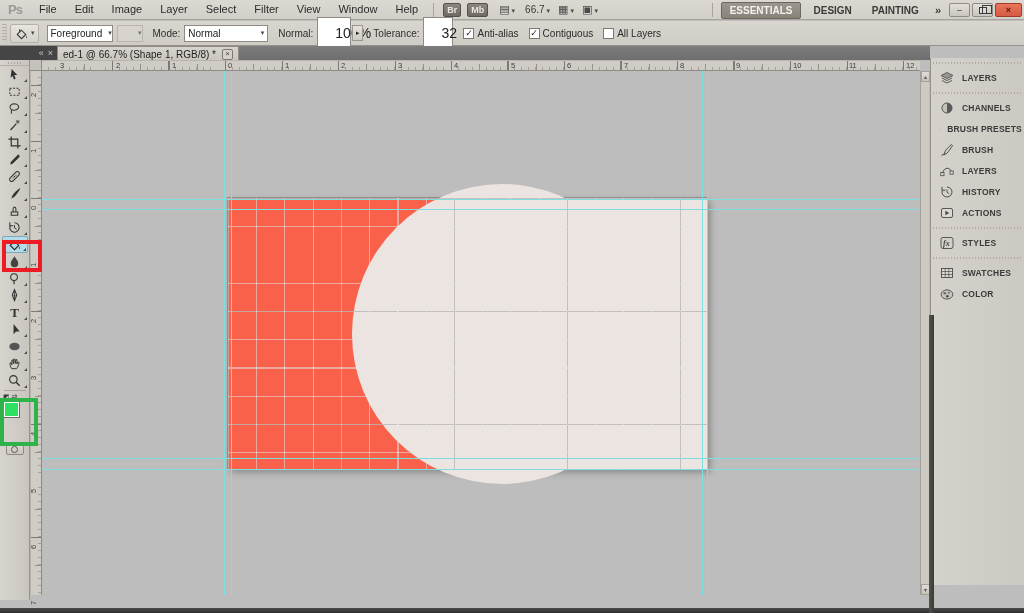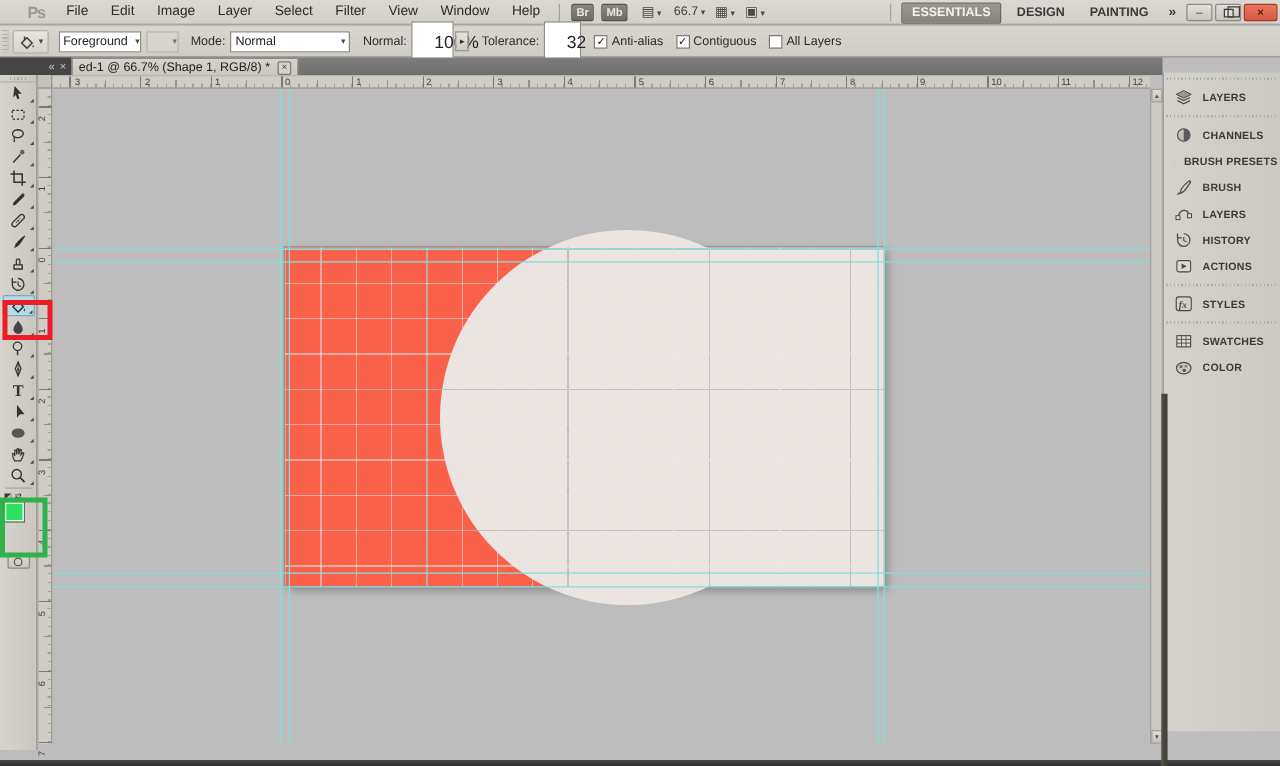--- a/index.html
+++ b/index.html
@@ -1,21 +1,21 @@
 <!DOCTYPE html>
 <html><head>
 <meta charset="utf-8">
 <style>
   *{margin:0;padding:0;box-sizing:border-box}
   body{font-family:"Liberation Sans","DejaVu Sans",sans-serif;background:#888}
   .stage{position:relative;width:1024px;height:613px;background:#bdbdbd;overflow:hidden;font-size:11px;color:#2b2b2b}
 
   
   .menubar{position:absolute;left:0;top:0;width:1024px;height:20px;background:linear-gradient(#dcd8d2,#d2cec8);border-bottom:1px solid #a8a49d;display:flex;align-items:center}
-  .ps-logo{font-weight:bold;color:#9a9a9a;font-size:13px;padding:0 8px 0 22px;letter-spacing:-1px}
+  .ps-logo{font-weight:bold;color:#9a9a9a;font-size:13px;padding:0 8px 0 8px;letter-spacing:-1px}
   .menu-item{padding:0 9px;font-size:11px;color:#2b2b2b;line-height:19px}
   .mb-sep{width:1px;height:14px;background:#a8a49d;margin:0 6px}
   .chip{background:linear-gradient(#8b8780,#6f6b64);color:#e9e7e3;font-size:9px;font-weight:bold;border:1px solid #55524c;border-radius:2px;padding:1px 3px;margin:0 3px}
   .tb-ic{font-size:11px;color:#4a4a4a;margin-left:8px}
   .caret{font-size:7px;color:#4a4a4a;margin-left:2px}
   .zoom-val{font-size:10px;color:#3a3a3a;margin-left:10px}
   .mb-right{position:absolute;right:2px;top:0;height:20px;display:flex;align-items:center}
   .ws-btn{font-size:10px;font-weight:bold;color:#3a3a3a;padding:2px 8px;margin:0 2px}
   .ws-btn.active{background:linear-gradient(#9b978f,#878379);color:#f3f2ef;border:1px solid #6b6760;border-radius:2px}
   .ws-more{font-size:11px;color:#3a3a3a;margin:0 6px;font-weight:bold}
@@ -162,21 +162,21 @@
       <span class="caret">▾</span>
     </span>
     <span class="dd" style="width:66px">
         <span>Foreground</span>
         <span class="caret">▾</span>
       </span>
     <span class="pattern-box">
         <span class="caret">▾</span>
       </span>
     <span class="opt-label">Mode:</span>
-    <span class="dd" style="width:96px">
+    <span class="dd" style="width:84px">
         <span>Normal</span>
         <span class="caret">▾</span>
       </span>
     <span class="opt-label">Normal:</span>
     <span class="num-box">100%</span>
     <span class="spin">▸</span>
     <span class="opt-label">Tolerance:</span>
     <span class="num-box" style="width:30px">32</span>
     <span class="chk">
         <span class="box">✓</span>

